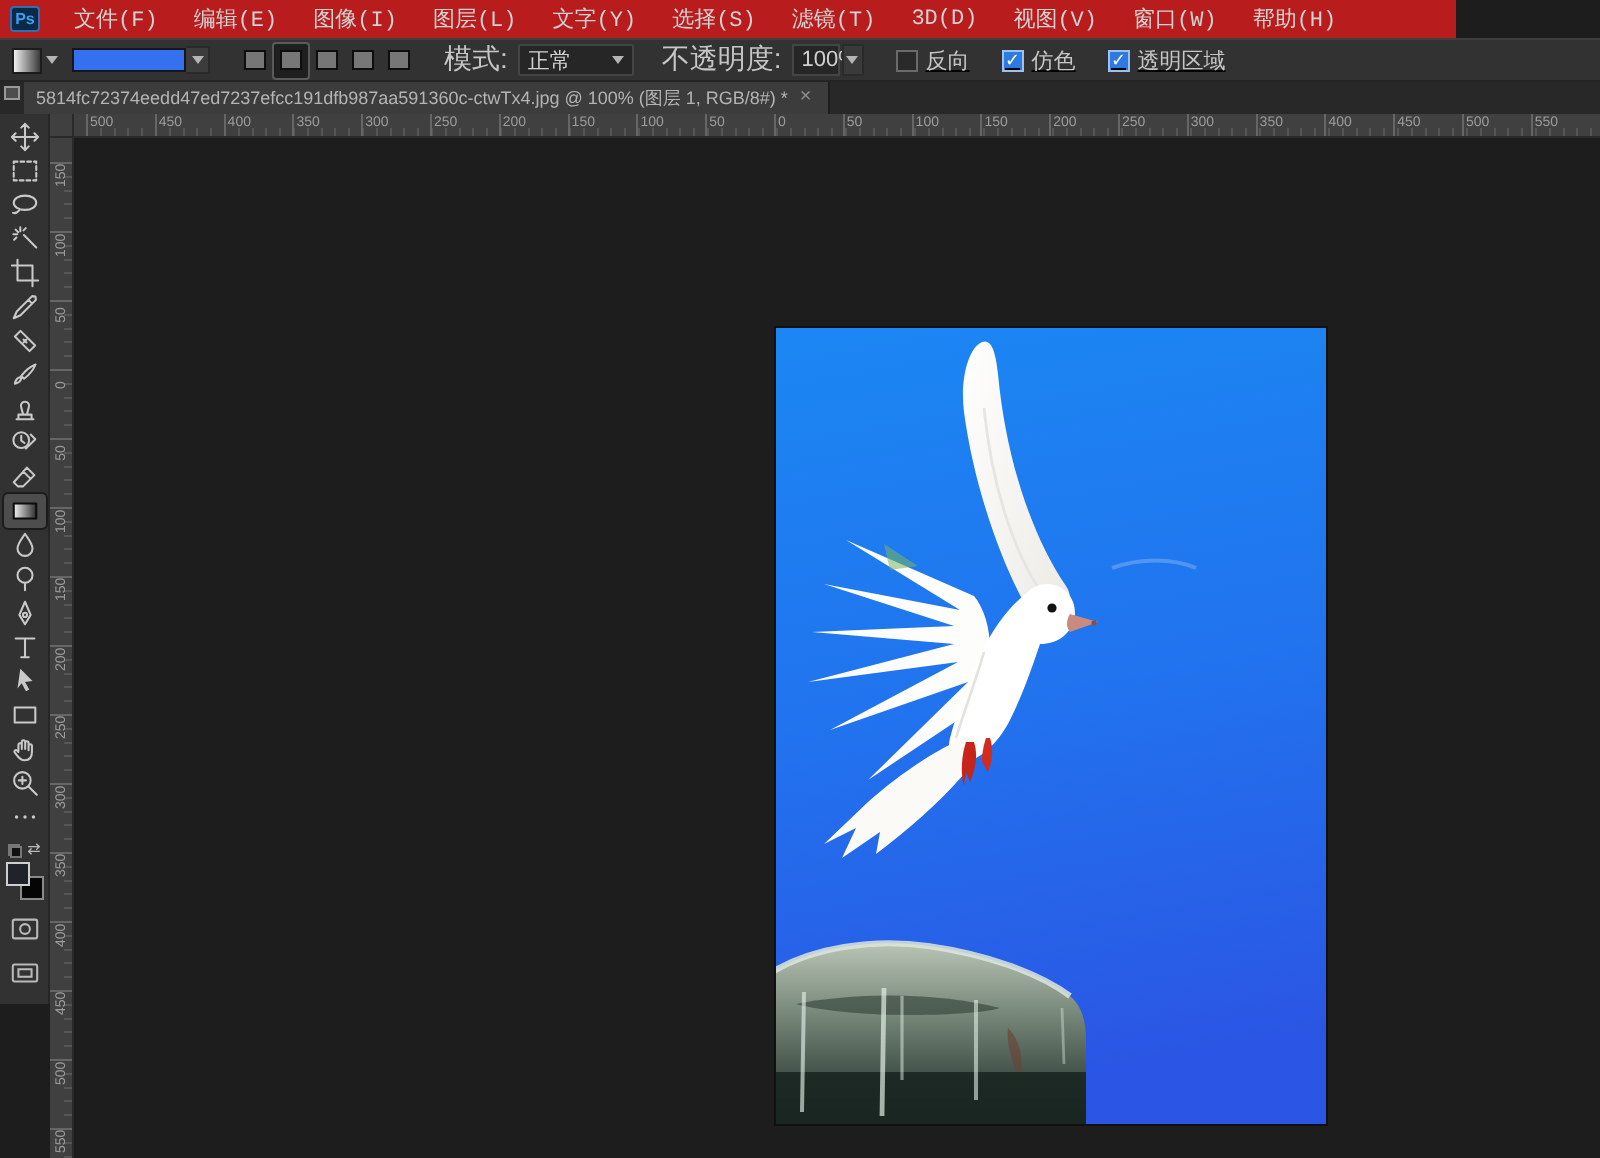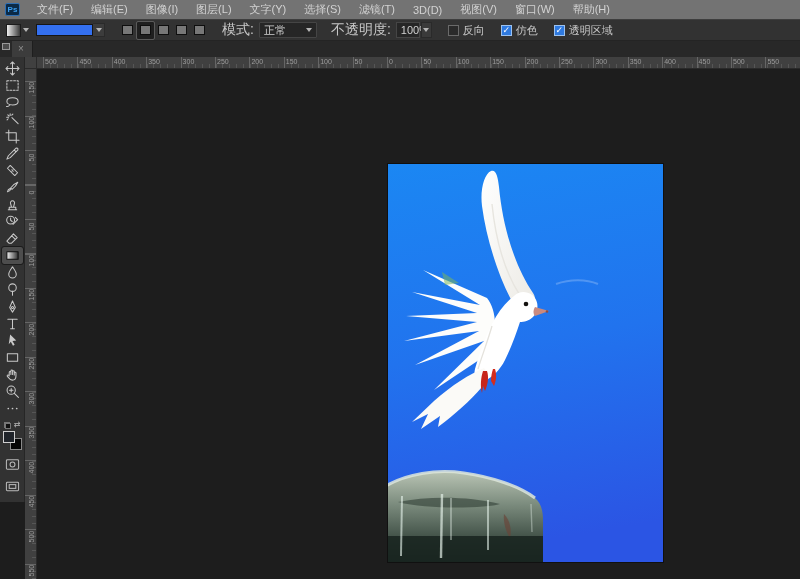--- a/index.html
+++ b/index.html
@@ -1,22 +1,22 @@
 <!DOCTYPE html>
 <html><head>
 <meta charset="utf-8">
 <style>
   * { margin:0; padding:0; box-sizing:border-box; }
   html,body { width:800px; height:579px; overflow:hidden; background:#1d1d1d;
               font-family:"Liberation Sans", sans-serif; }
   #app { position:relative; width:800px; height:579px; background:#1d1d1d; }
 
   
-  #menubar { position:absolute; left:0; top:0; width:800px; height:19px;
-             background:#737373; display:flex; align-items:center;text-align:center; }
+  #menubar { position:absolute; left:0; top:0; width:728px; height:19px;
+             background:#b91c1c; display:flex; align-items:center;text-align:center; }
   #ps-logo { width:15px; height:13px; margin:0 8px 0 5px; background:#0b2a47;
              border:1px solid #2f6fb4; border-radius:2px; color:#3aa0f5;
              font-size:8px; font-weight:bold; display:flex; align-items:center;
              justify-content:center; line-height:1; }
   .menu-item { color:#d2d2d2; font-size:11px; padding:0 9px; height:19px;
                display:flex; align-items:center; cursor:default; }
 
   
   #optionsbar { position:absolute; left:0; top:19px; width:800px; height:22px;
                 background:#323232; border-top:1px solid #3e3e3e;
@@ -132,21 +132,21 @@
             box-shadow:0 0 0 1px #101010; overflow:hidden; }
   #canvas svg { display:block; }
 </style>
 </head>
 <body>
 
 <div id="app">
 
   <div id="menubar">
     <div id="ps-logo">Ps</div>
-    <div id="menu-items" style="display:flex;">
+    <div id="menu-items" style="display:flex;font-family:Liberation Mono, monospace;">
         <div class="menu-item">文件(F)</div>
         <div class="menu-item">编辑(E)</div>
         <div class="menu-item">图像(I)</div>
         <div class="menu-item">图层(L)</div>
         <div class="menu-item">文字(Y)</div>
         <div class="menu-item">选择(S)</div>
         <div class="menu-item">滤镜(T)</div>
         <div class="menu-item">3D(D)</div>
         <div class="menu-item">视图(V)</div>
         <div class="menu-item">窗口(W)</div>
@@ -187,39 +187,40 @@
       <span>正常</span>
       <div class="mini-chev"></div>
     </div>
     <span class="opt-label">不透明度:</span>
     <div class="opt-value-box">
       <span>100%</span>
     </div>
     <div class="chev-btn">
       <div class="mini-chev"></div>
     </div>
-    <div id="opt-checkboxes" style="display:flex;">
+    <div id="opt-checkboxes" style="display:flex;text-decoration:underline;">
         <div class="cb-wrap">
           <div class="cb"></div>
           <span class="cb-label">反向</span>
         </div>
         <div class="cb-wrap">
           <div class="cb checked">✓</div>
           <span class="cb-label">仿色</span>
         </div>
         <div class="cb-wrap">
           <div class="cb checked">✓</div>
           <span class="cb-label">透明区域</span>
         </div>
       </div>
   </div>
 
   <div id="tabstrip">
     <div id="tab-strip-icon"></div>
     <div id="doc-tab">
+      <span class="tab-title">5814fc72374eedd47ed7237efcc191dfb987aa591360c-ctwTx4.jpg @ 100% (图层 1, RGB/8#) *</span>
       <span class="tab-close">×</span>
     </div>
   </div>
 
   <div id="workspace">
 
     <div id="toolbar">
 
       <div class="tool">
           <svg viewBox="0 0 16 16" width="15" height="15">

